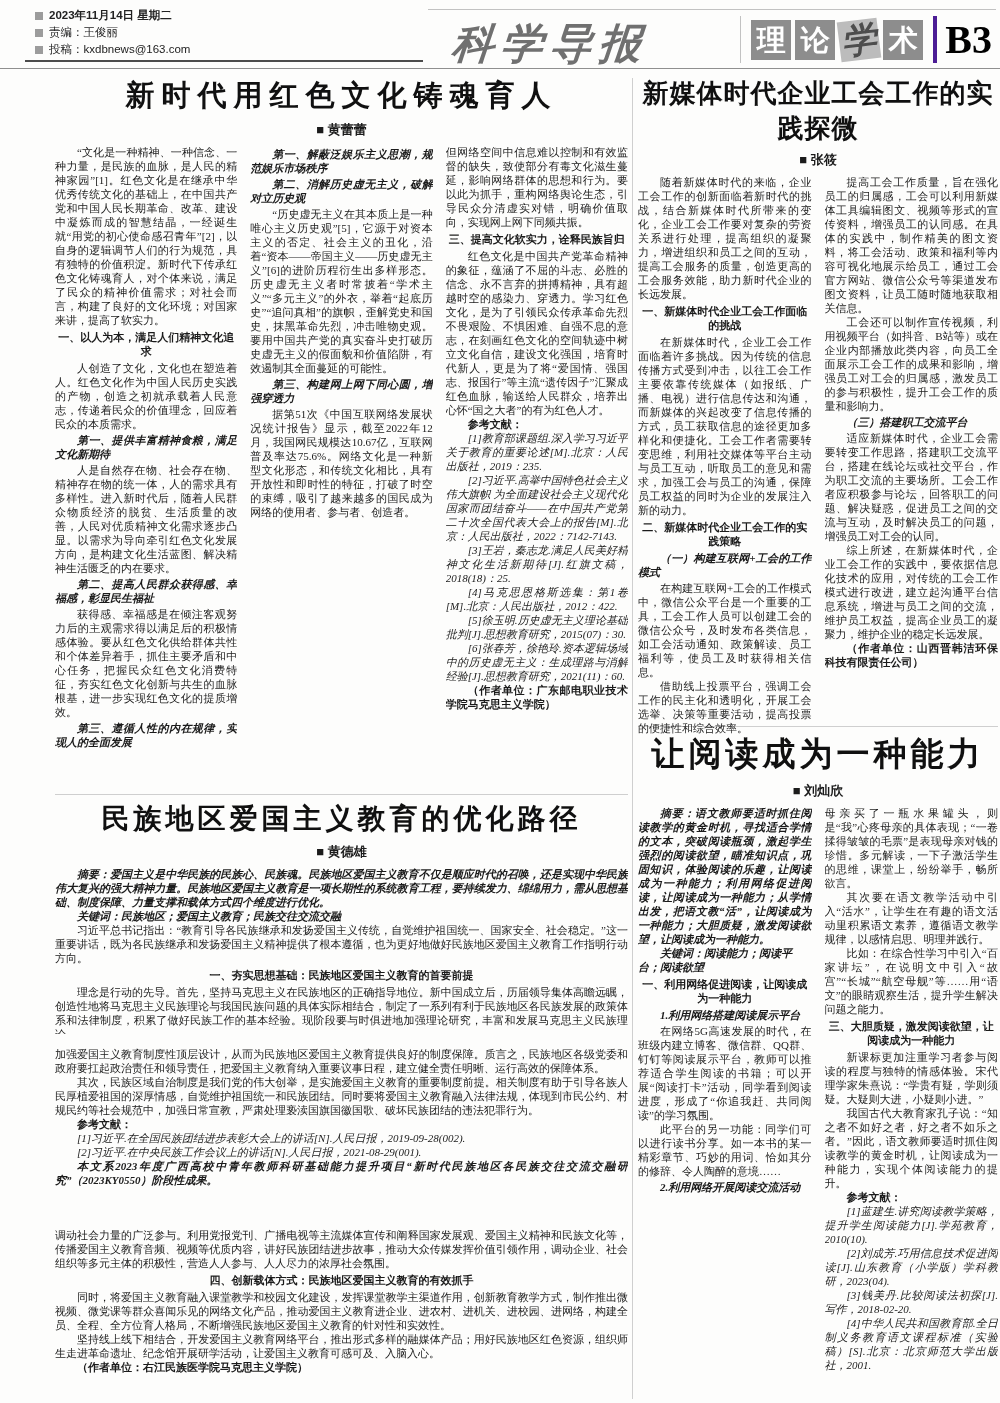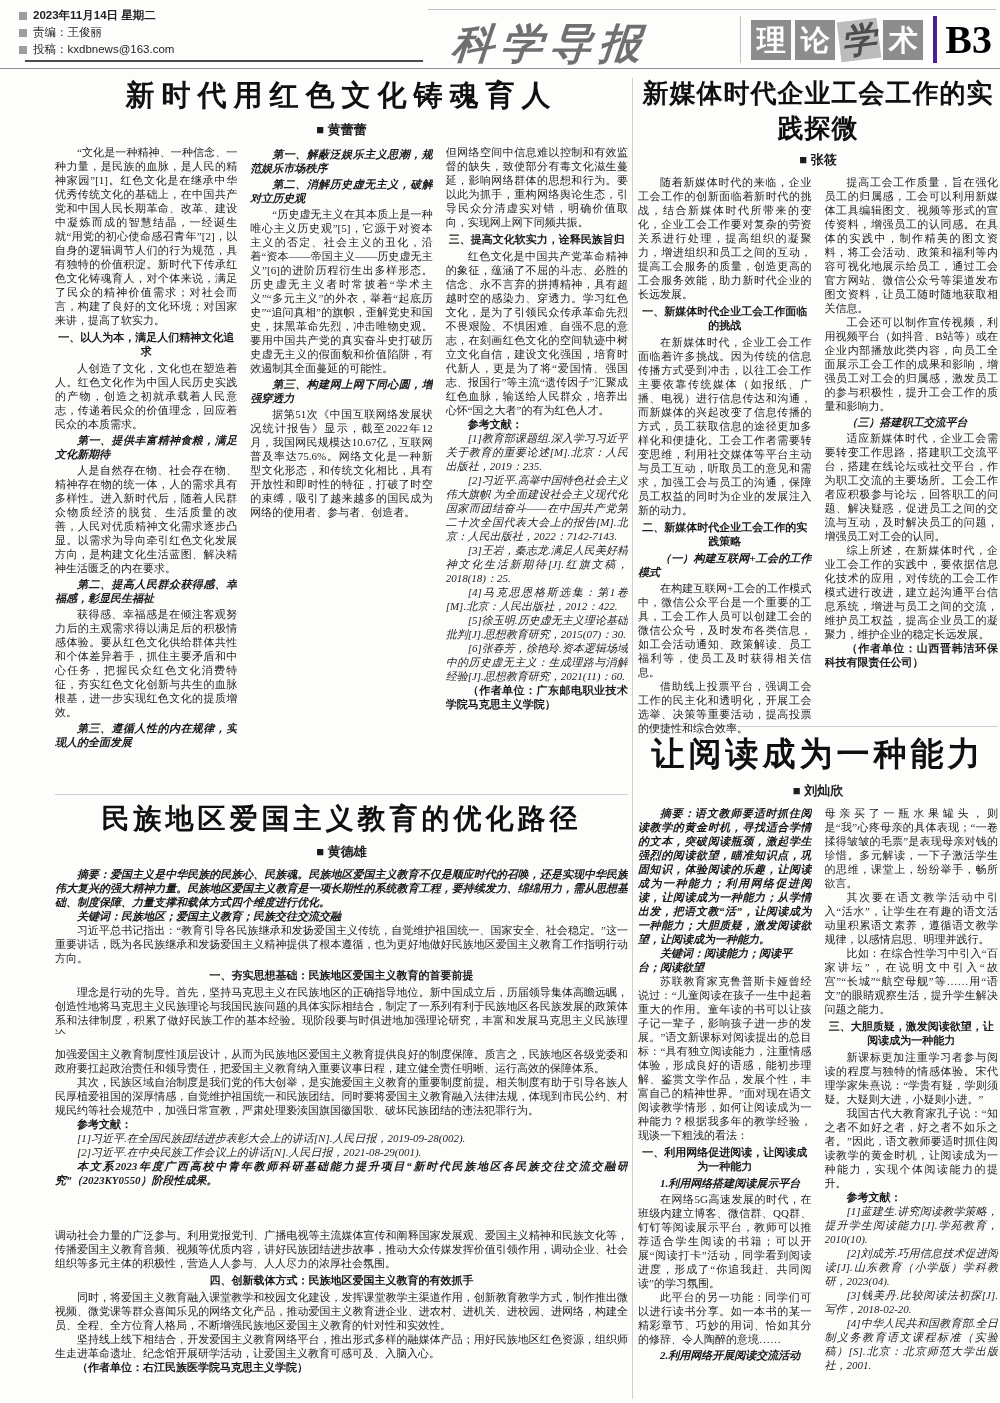--- a/index.html
+++ b/index.html
@@ -3,21 +3,21 @@
 <meta charset="utf-8">
 <style>
   html,body{margin:0;padding:0;}
   body{
     position:relative;width:1000px;height:1403px;overflow:hidden;
     background:#fdfdfc;color:#1b1b1b;
     font-family:"Liberation Serif","DejaVu Serif",serif;
   }
   
   #header{position:absolute;top:0;left:0;right:0;height:70px;}
-  .hleft{position:absolute;left:19px;top:7px;font-family:"Liberation Sans","DejaVu Sans",sans-serif;font-size:11.5px;line-height:17px;color:#222;}
+  .hleft{position:absolute;left:35px;top:7px;font-family:"Liberation Sans","DejaVu Sans",sans-serif;font-size:11.5px;line-height:17px;color:#222;}
   .hline{white-space:nowrap;}
   .hline:first-child{font-weight:bold;}
   .sq{display:inline-block;width:8px;height:8px;background:#9c9c9c;margin-right:6px;vertical-align:middle;}
   .hleft-rule{position:absolute;left:25px;top:60px;width:398px;height:2px;background:#4c4c4c;}
   .topline{position:absolute;left:428px;top:9px;right:4px;height:1px;background:#c2c2c2;}
   .masthead{
     position:absolute;left:425px;top:16px;width:250px;text-align:center;
     font-size:42px;font-weight:bold;font-style:italic;letter-spacing:7px;
     color:#707070;transform:skewX(-5deg);
     font-family:"DejaVu Serif","Liberation Serif",serif;
@@ -161,21 +161,20 @@
       </div>
   </section>
 
   <section class="article" id="a3">
     <div class="art-title">让阅读成为一种能力</div>
     <div class="art-byline">■ 刘灿欣</div>
     <div class="cols">
         <div class="col">
           <div class="b-abs">摘要：语文教师要适时抓住阅读教学的黄金时机，寻找适合学情的文本，突破阅读瓶颈，激起学生强烈的阅读欲望，瞄准知识点，巩固知识，体验阅读的乐趣，让阅读成为一种能力；利用网络促进阅读，让阅读成为一种能力；从学情出发，把语文教“活”，让阅读成为一种能力；大胆质疑，激发阅读欲望，让阅读成为一种能力。</div>
           <div class="b-kw">关键词：阅读能力；阅读平台；阅读欲望</div>
-          <div class="b-p">苏联教育家克鲁普斯卡娅曾经说过：“儿童阅读在孩子一生中起着重大的作用。童年读的书可以让孩子记一辈子，影响孩子进一步的发展。”语文新课标对阅读提出的总目标：“具有独立阅读能力，注重情感体验，形成良好的语感，能初步理解、鉴赏文学作品，发展个性，丰富自己的精神世界。”面对现在语文阅读教学情形，如何让阅读成为一种能力？根据我多年的教学经验，现谈一下粗浅的看法：</div>
           <div class="b-h1">一、利用网络促进阅读，让阅读成为一种能力</div>
           <div class="b-h2">1.利用网络搭建阅读展示平台</div>
           <div class="b-p">在网络5G高速发展的时代，在班级内建立博客、微信群、QQ群、钉钉等阅读展示平台，教师可以推荐适合学生阅读的书籍；可以开展“阅读打卡”活动，同学看到阅读进度，形成了“你追我赶、共同阅读”的学习氛围。</div>
           <div class="b-p">此平台的另一功能：同学们可以进行读书分享。如一本书的某一精彩章节、巧妙的用词、恰如其分的修辞、令人陶醉的意境……</div>
           <div class="b-h2">2.利用网络开展阅读交流活动</div>
         </div>
         <div class="col">
           <div class="b-cont">母亲买了一瓶水果罐头，则是“我”心疼母亲的具体表现；“一卷揉得皱皱的毛票”是表现母亲对钱的珍惜。多元解读，一下子激活学生的思维，课堂上，纷纷举手，畅所欲言。</div>
           <div class="b-p">其次要在语文教学活动中引入“活水”，让学生在有趣的语文活动里积累语文素养，遵循语文教学规律，以感情启思、明理并践行。</div>
           <div class="b-p">比如：在综合性学习中引入“百家讲坛”，在说明文中引入“故宫”“长城”“航空母舰”等……用“语文”的眼睛观察生活，提升学生解决问题之能力。</div>

